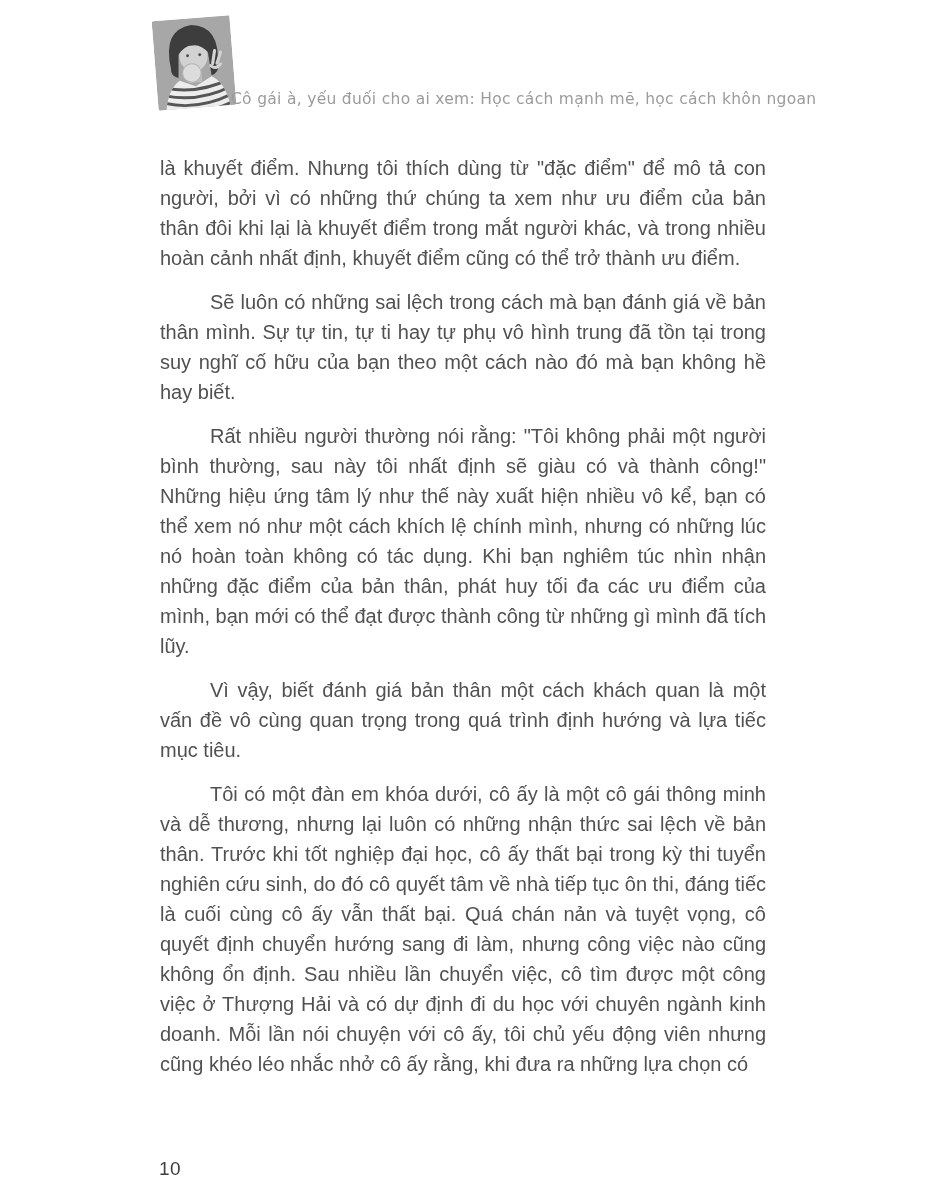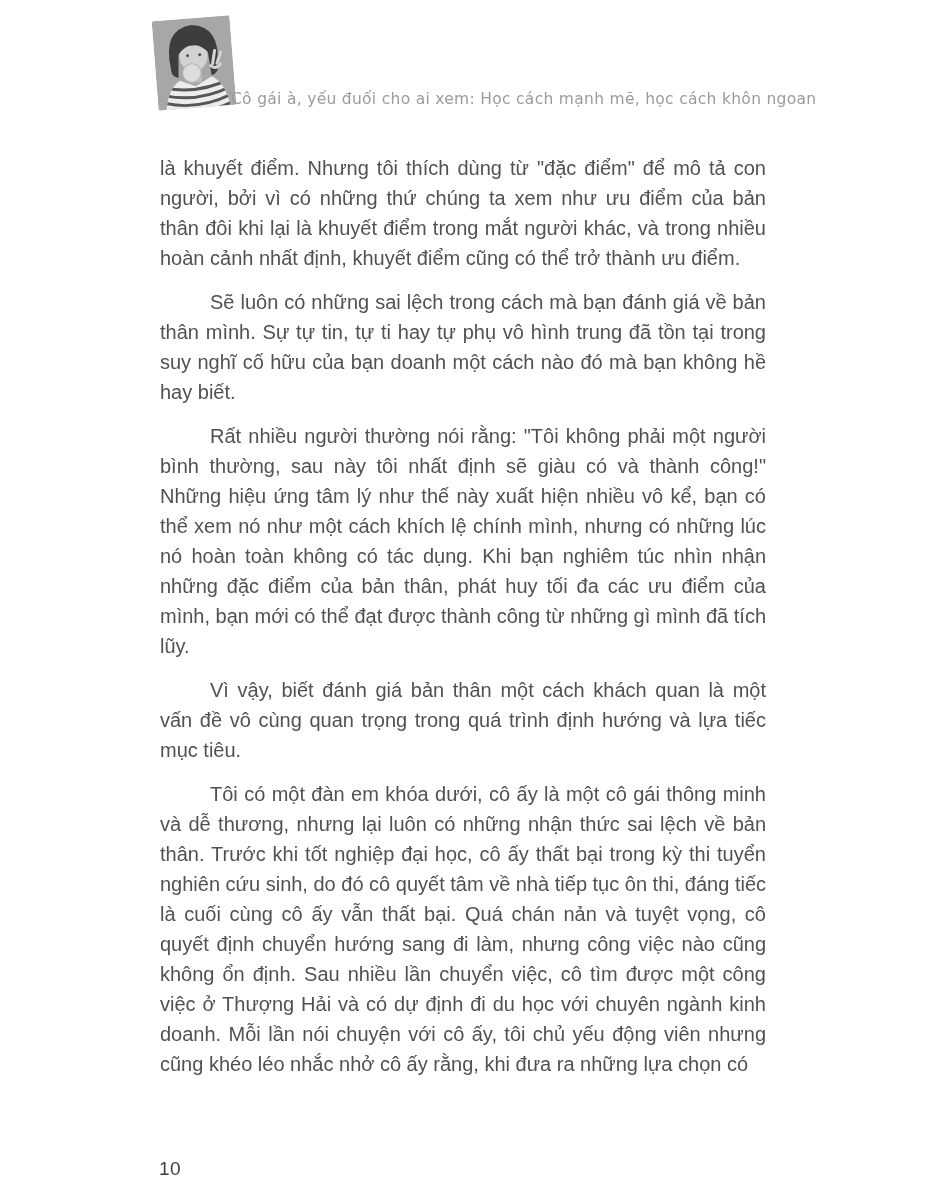--- a/index.html
+++ b/index.html
@@ -111,21 +111,21 @@
           <path d="M63.5 48 L68 37"></path>
           <path d="M57 50 Q62 55 67 49"></path>
         </g>
       </svg>
     </div>
     <div class="header-title">Cô gái à, yếu đuối cho ai xem: Học cách mạnh mẽ, học cách khôn ngoan</div>
   </div>
 
   <div class="body-text">
     <p class="continued">là khuyết điểm. Nhưng tôi thích dùng từ "đặc điểm" để mô tả con người, bởi vì có những thứ chúng ta xem như ưu điểm của bản thân đôi khi lại là khuyết điểm trong mắt người khác, và trong nhiều hoàn cảnh nhất định, khuyết điểm cũng có thể trở thành ưu điểm.</p>
-    <p>Sẽ luôn có những sai lệch trong cách mà bạn đánh giá về bản thân mình. Sự tự tin, tự ti hay tự phụ vô hình trung đã tồn tại trong suy nghĩ cố hữu của bạn doanh một cách nào đó mà bạn không hề hay biết.</p>
+    <p>Sẽ luôn có những sai lệch trong cách mà bạn đánh giá về bản thân mình. Sự tự tin, tự ti hay tự phụ vô hình trung đã tồn tại trong suy nghĩ cố hữu của bạn theo một cách nào đó mà bạn không hề hay biết.</p>
     <p>Rất nhiều người thường nói rằng: "Tôi không phải một người bình thường, sau này tôi nhất định sẽ giàu có và thành công!" Những hiệu ứng tâm lý như thế này xuất hiện nhiều vô kể, bạn có thể xem nó như một cách khích lệ chính mình, nhưng có những lúc nó hoàn toàn không có tác dụng. Khi bạn nghiêm túc nhìn nhận những đặc điểm của bản thân, phát huy tối đa các ưu điểm của mình, bạn mới có thể đạt được thành công từ những gì mình đã tích lũy.</p>
     <p>Vì vậy, biết đánh giá bản thân một cách khách quan là một vấn đề vô cùng quan trọng trong quá trình định hướng và lựa tiếc mục tiêu.</p>
     <p>Tôi có một đàn em khóa dưới, cô ấy là một cô gái thông minh và dễ thương, nhưng lại luôn có những nhận thức sai lệch về bản thân. Trước khi tốt nghiệp đại học, cô ấy thất bại trong kỳ thi tuyển nghiên cứu sinh, do đó cô quyết tâm về nhà tiếp tục ôn thi, đáng tiếc là cuối cùng cô ấy vẫn thất bại. Quá chán nản và tuyệt vọng, cô quyết định chuyển hướng sang đi làm, nhưng công việc nào cũng không ổn định. Sau nhiều lần chuyển việc, cô tìm được một công việc ở Thượng Hải và có dự định đi du học với chuyên ngành kinh doanh. Mỗi lần nói chuyện với cô ấy, tôi chủ yếu động viên nhưng cũng khéo léo nhắc nhở cô ấy rằng, khi đưa ra những lựa chọn có</p>
   </div>
 
   <div class="page-number">10</div>
 
 </div>
 
 </body></html>

